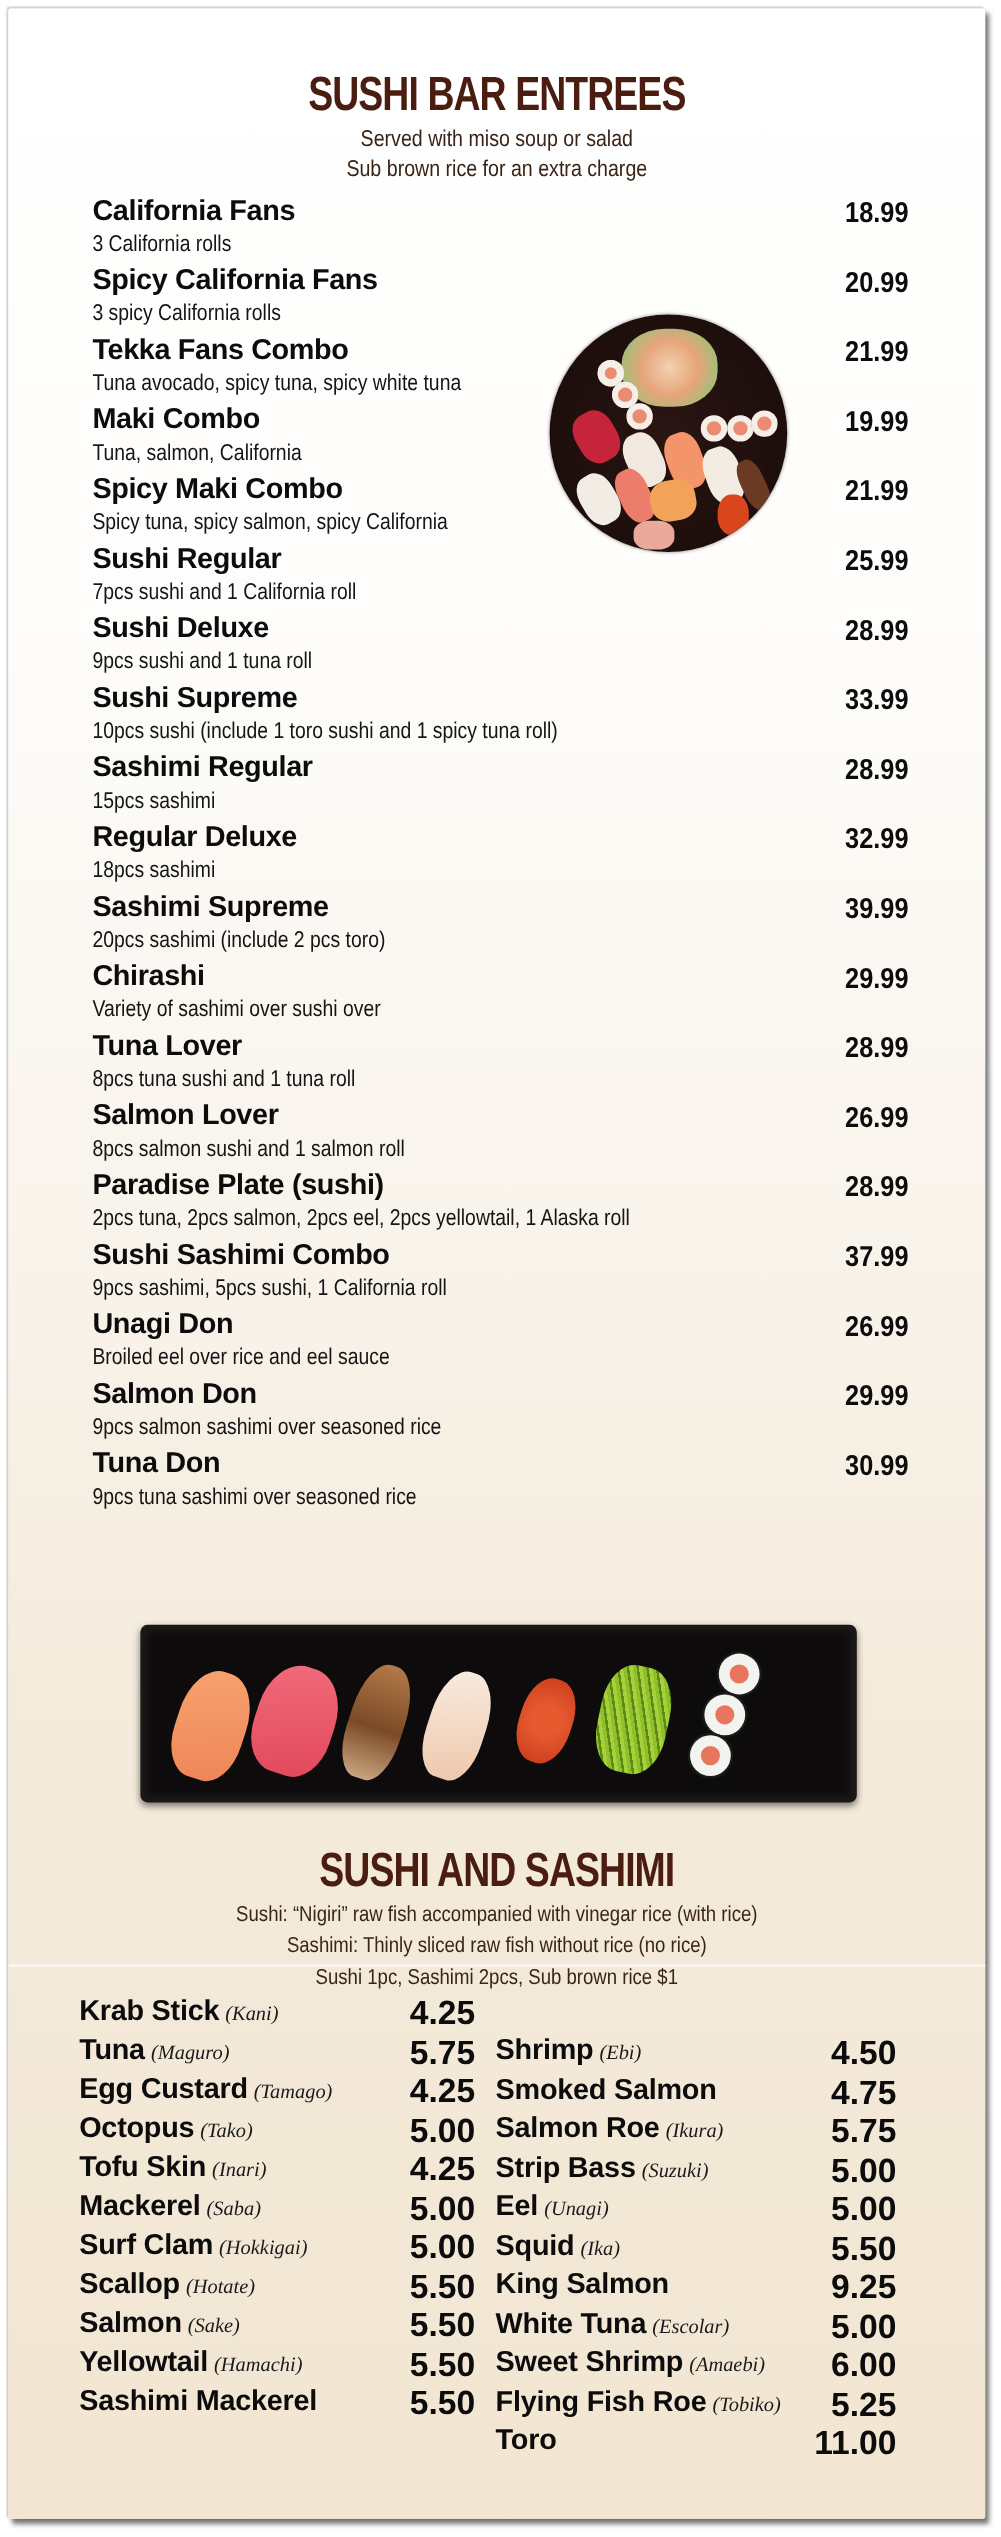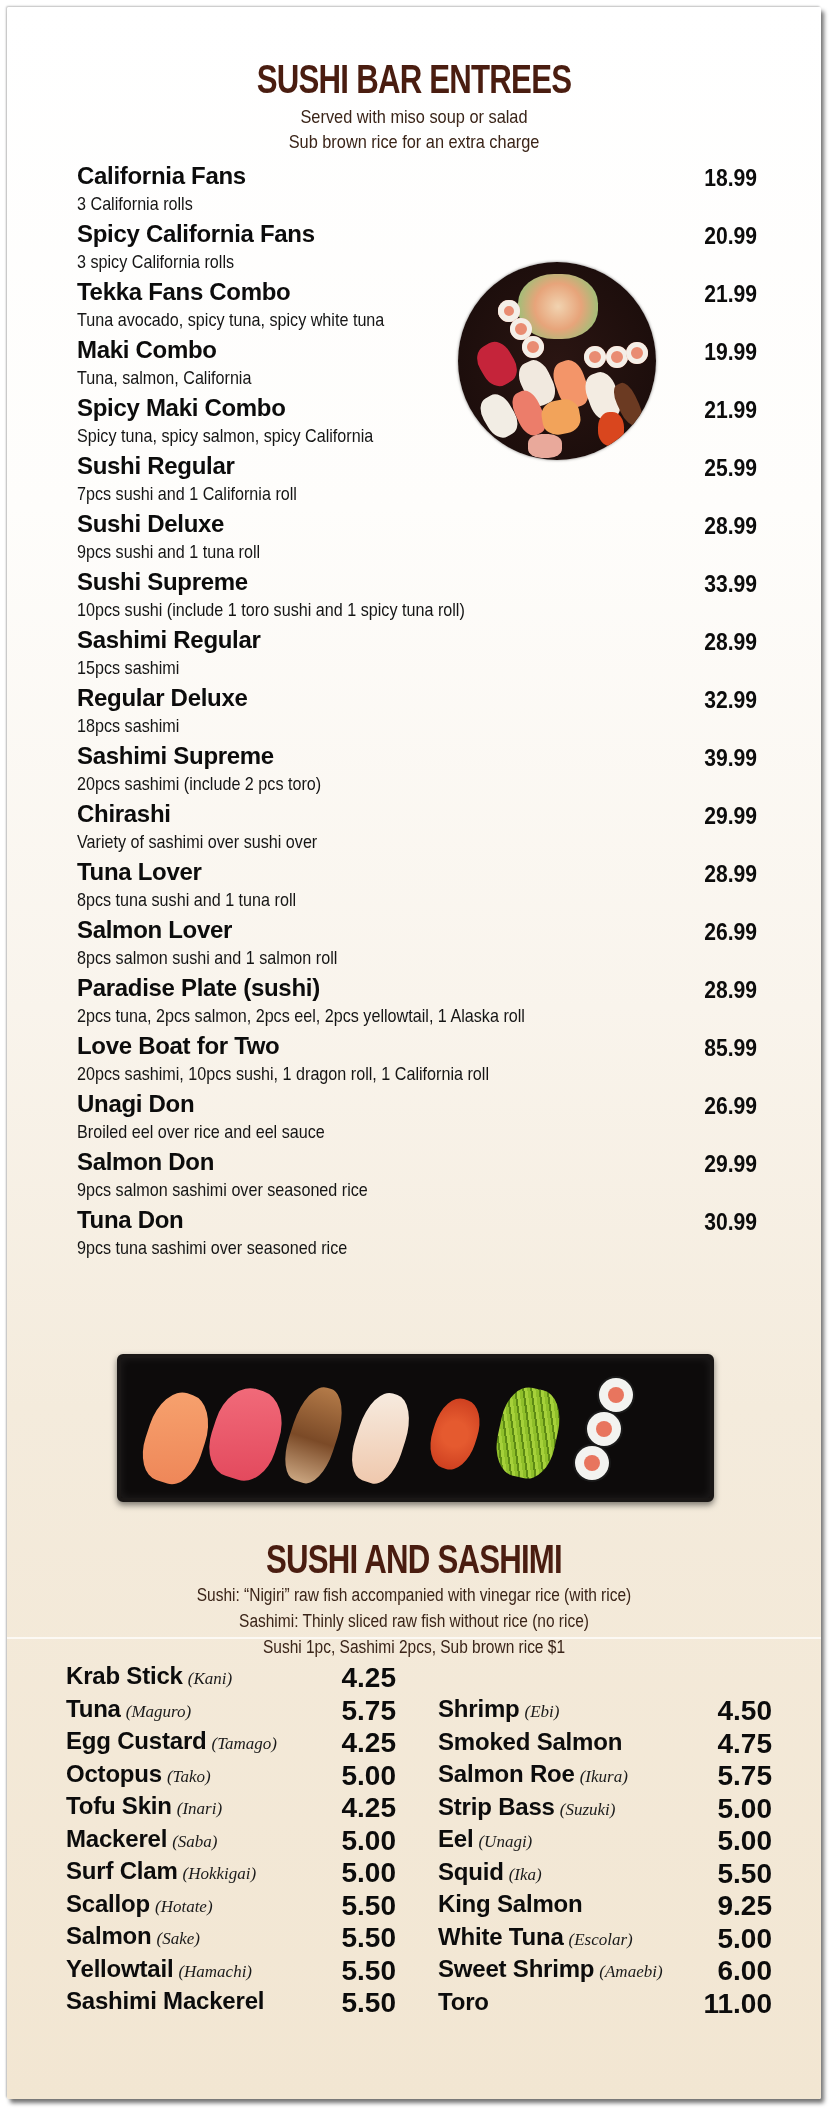--- a/index.html
+++ b/index.html
@@ -265,23 +265,23 @@
         <span class="entree-name">Salmon Lover</span>
         <span class="entree-price">26.99</span>
         <span class="entree-desc">8pcs salmon sushi and 1 salmon roll</span>
       </div>
     <div class="entree">
         <span class="entree-name">Paradise Plate (sushi)</span>
         <span class="entree-price">28.99</span>
         <span class="entree-desc">2pcs tuna, 2pcs salmon, 2pcs eel, 2pcs yellowtail, 1 Alaska roll</span>
       </div>
     <div class="entree">
-        <span class="entree-name">Love Boat for Two</span>
-        <span class="entree-price">85.99</span>
-        <span class="entree-desc">20pcs sashimi, 10pcs sushi, 1 dragon roll, 1 California roll</span>
+        <span class="entree-name">Sushi Sashimi Combo</span>
+        <span class="entree-price">37.99</span>
+        <span class="entree-desc">9pcs sashimi, 5pcs sushi, 1 California roll</span>
       </div>
     <div class="entree">
         <span class="entree-name">Unagi Don</span>
         <span class="entree-price">26.99</span>
         <span class="entree-desc">Broiled eel over rice and eel sauce</span>
       </div>
     <div class="entree">
         <span class="entree-name">Salmon Don</span>
         <span class="entree-price">29.99</span>
         <span class="entree-desc">9pcs salmon sashimi over seasoned rice</span>
@@ -371,21 +371,21 @@
     <div class="sushi-row">
         <span class="sushi-name"><span>Yellowtail</span><span class="sushi-jp">(Hamachi)</span></span>
         <span class="sushi-price">5.50</span>
       </div>
     <div class="sushi-row">
         <span class="sushi-name"><span>Sashimi Mackerel</span><span class="sushi-jp"></span></span>
         <span class="sushi-price">5.50</span>
       </div>
   </div>
 
-  <div class="sushi-col" style="left:431px;top:1688px;width:334px;text-align:center;">
+  <div class="sushi-col" style="left:406px;top:1688px;width:334px;text-align:center;">
     <div class="sushi-row">
         <span class="sushi-name"><span>Shrimp</span><span class="sushi-jp">(Ebi)</span></span>
         <span class="sushi-price">4.50</span>
       </div>
     <div class="sushi-row">
         <span class="sushi-name"><span>Smoked Salmon</span><span class="sushi-jp"></span></span>
         <span class="sushi-price">4.75</span>
       </div>
     <div class="sushi-row">
         <span class="sushi-name"><span>Salmon Roe</span><span class="sushi-jp">(Ikura)</span></span>
@@ -409,18 +409,22 @@
       </div>
     <div class="sushi-row">
         <span class="sushi-name"><span>White Tuna</span><span class="sushi-jp">(Escolar)</span></span>
         <span class="sushi-price">5.00</span>
       </div>
     <div class="sushi-row">
         <span class="sushi-name"><span>Sweet Shrimp</span><span class="sushi-jp">(Amaebi)</span></span>
         <span class="sushi-price">6.00</span>
       </div>
     <div class="sushi-row">
+        <span class="sushi-name"><span>Flying Fish Roe</span><span class="sushi-jp">(Tobiko)</span></span>
+        <span class="sushi-price">5.25</span>
+      </div>
+    <div class="sushi-row">
         <span class="sushi-name"><span>Toro</span><span class="sushi-jp"></span></span>
         <span class="sushi-price">11.00</span>
       </div>
   </div>
 
 </div>
 
 </body></html>

